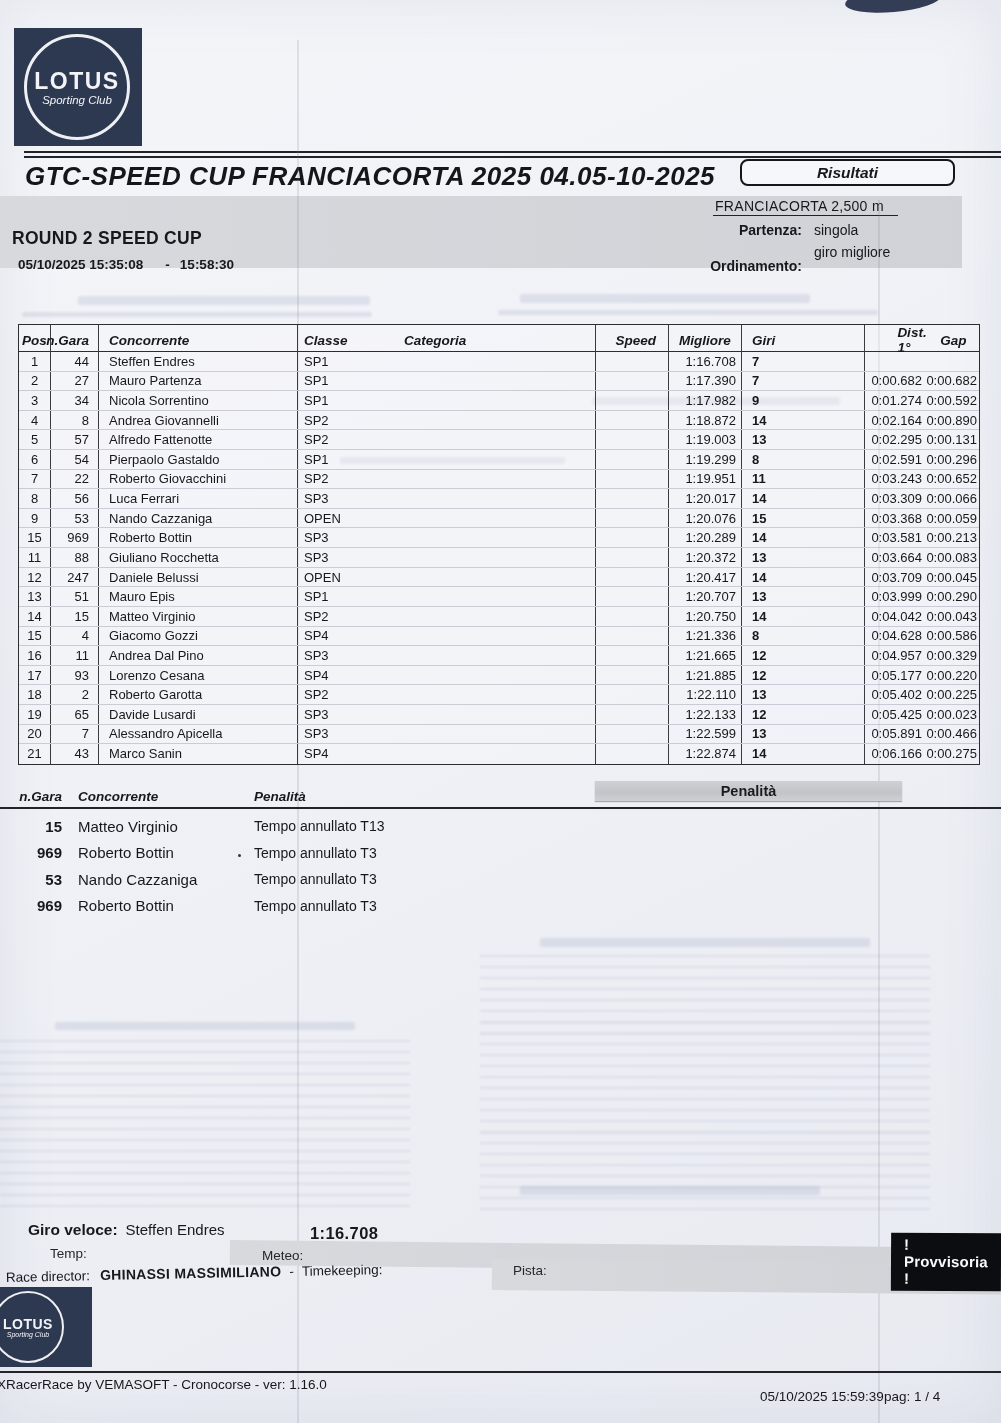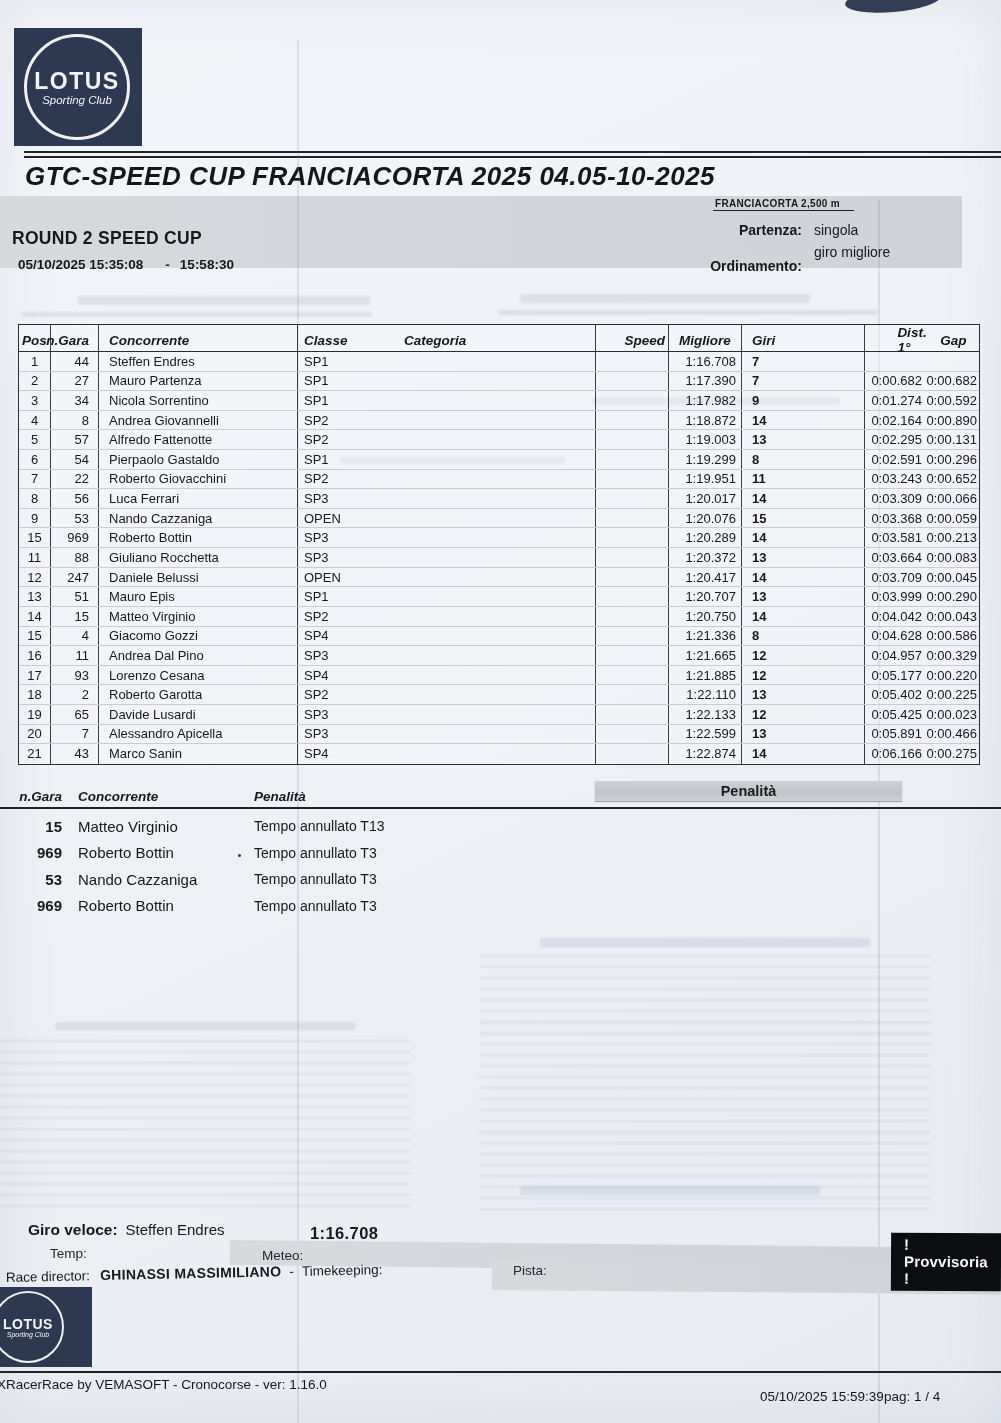--- a/index.html
+++ b/index.html
@@ -32,21 +32,21 @@
                  font-weight:800; font-style:italic; letter-spacing:0.5px; color:#15161a; }
 
   .risultati-box { position:absolute; left:740px; top:159px; width:215px; height:27px;
                    border:2.3px solid #15161a; border-radius:8px; display:flex;
                    align-items:center; justify-content:center;
                    font-weight:bold; font-style:italic; font-size:15.5px; background:#f6f7fa; }
 
   .gray-band { position:absolute; background:linear-gradient(90deg,#d8d9dd,#d1d2d7); }
   .band-head { left:0; top:196px; width:962px; height:72px; }
 
-  .track-line { position:absolute; left:713px; top:198px; font-size:10px; font-weight:bold;
+  .track-line { position:absolute; left:713px; top:198px; font-size:14px; font-weight:normal;
                 border-bottom:1.6px solid #222; padding:0 14px 1px 2px; letter-spacing:0.3px; }
   .kv-label { position:absolute; text-align:right; font-size:14px; font-weight:bold; }
   .kv-value { position:absolute; font-size:14px; }
 
   .round-title { position:absolute; left:12px; top:228px; font-size:17.5px; font-weight:800;
                  letter-spacing:0.3px; }
   .session-times { position:absolute; left:18px; top:257px; font-size:13.5px; font-weight:600;
                    display:flex; }
   .session-times .sep { margin:0 10px 0 22px; }
 
@@ -69,21 +69,21 @@
   .tbody .trow { height:19.62px; font-size:13px;
                  border-bottom:1px solid rgba(150,155,170,0.45); }
   .tbody .trow:last-child { border-bottom:none; }
   .c { height:100%; display:flex; align-items:center; }
   .vr { border-right:1px solid #3a3b40; }
   .c-pos { justify-content:center; }
   .c-ngara { justify-content:flex-end; padding-right:9px; }
   .c-name { padding-left:10px; }
   .c-classe { padding-left:6px; }
   .c-cat { padding-left:8px; }
-  .c-speed { justify-content:flex-end; padding-right:3px; }
+  .c-speed { justify-content:flex-end; padding-right:12px; }
   .c-mig { justify-content:flex-end; padding-right:5px; }
   .thead .c-mig { justify-content:center; padding-right:0; }
   .c-giri { padding-left:10px; font-weight:bold; }
   .thead .c-giri { font-weight:bold; }
   .c-dist { justify-content:flex-end; padding-right:4px;margin-left:33px; }
   .c-gap { justify-content:flex-end; padding-right:4px; }
   .thead .c-dist, .thead .c-gap { justify-content:center; padding-right:0; }
 
   
   .pen-bar { position:absolute; left:595px; top:781px; width:307px; height:20px;
@@ -134,20 +134,23 @@
       <div class="logo-name">LOTUS</div>
       <div class="logo-sub">Sporting Club</div>
     </div>
   </div>
 
   <div class="rule" style="left:24px; top:151px; width:977px; height:1.8px;"></div>
   <div class="rule" style="left:24px; top:156px; width:977px; height:1.6px;"></div>
 
   <div class="event-title">GTC-SPEED CUP FRANCIACORTA 2025 04.05-10-2025</div>
 
+  <div class="risultati-box">
+    <span>Risultati</span>
+  </div>
 
   <div class="gray-band band-head"></div>
 
   <div class="track-line">FRANCIACORTA  2,500 m</div>
   <div class="kv-label" style="left:690px; top:222px; width:112px;">Partenza:</div>
   <div class="kv-value" style="left:814px; top:222px;">singola</div>
   <div class="kv-label" style="left:640px; top:258px; width:162px;">Ordinamento:</div>
   <div class="kv-value" style="left:814px; top:244px;">giro migliore</div>
 
   <div class="round-title">ROUND 2 SPEED CUP</div>

